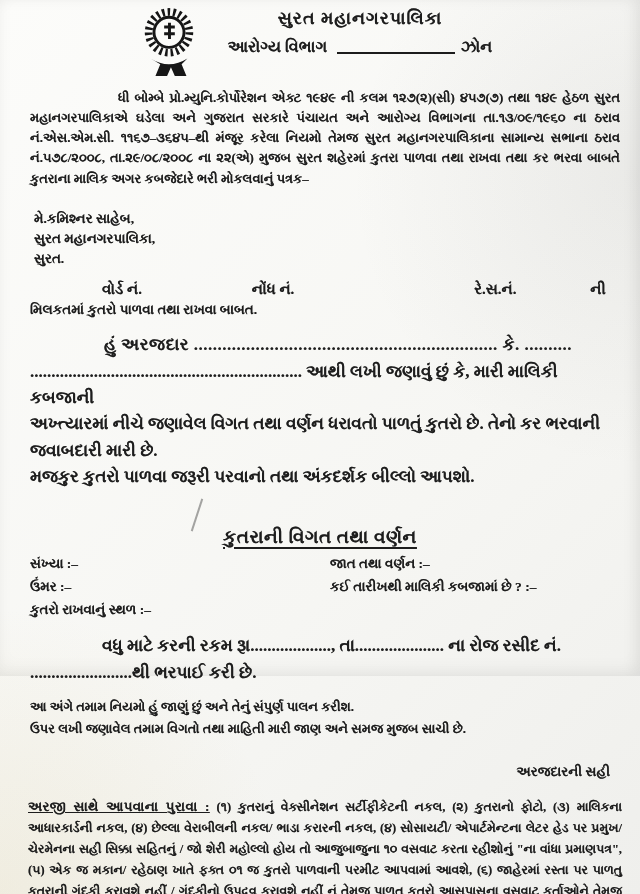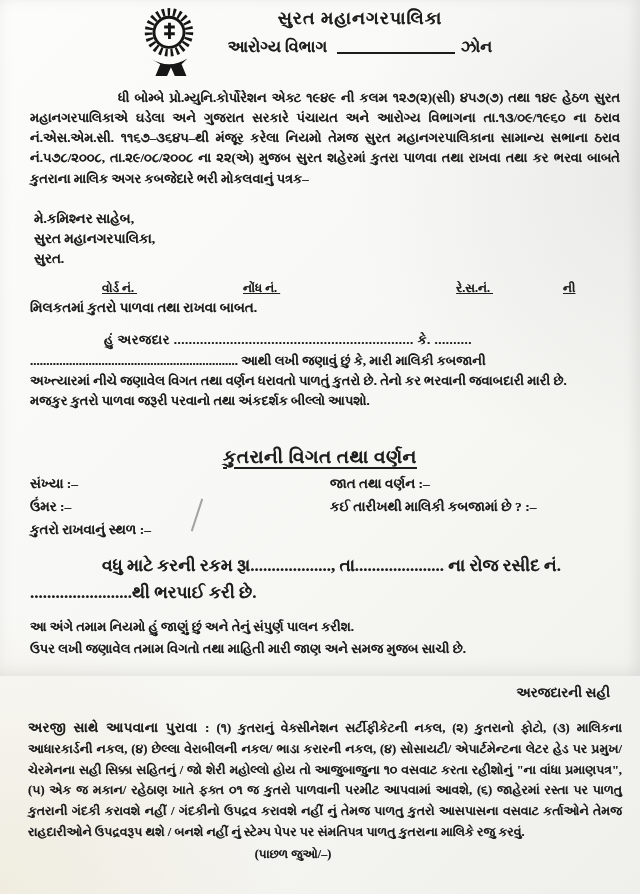--- a/index.html
+++ b/index.html
@@ -19,46 +19,46 @@
   .logo{position:absolute;left:138px;top:5px;width:62px;height:74px;}
   .titles{position:absolute;left:200px;top:8px;width:320px;text-align:center;}
   .main-title{font-size:17.5px;font-weight:bold;letter-spacing:1px;}
   .dept-line{margin-top:9px;font-size:16px;font-weight:bold;}
   .blank-rule{display:inline-block;width:118px;border-bottom:2.5px solid #1c1c1c;margin:0 6px -2px 10px;height:12px;}
 
   .intro{margin:2px 20px 0 30px;text-align:justify;text-indent:88px;font-size:13px;line-height:1.55;font-weight:bold;}
 
   .address{margin:20px 0 0 34px;font-size:13.5px;font-weight:bold;line-height:1.5;}
 
-  .ward-line{margin:12px 20px 0 30px;font-size:12px;font-weight:bold;white-space:nowrap;text-decoration:underline;}
+  .ward-line{margin:12px 20px 0 30px;font-size:15px;font-weight:bold;white-space:nowrap;}
   .ward-line .w1{margin-left:72px;}
   .ward-line .w2{margin-left:106px;}
   .ward-line .w3{margin-left:176px;}
   .ward-line .w4{margin-left:70px;}
   .subject-line{margin:4px 20px 0 30px;font-size:13.5px;font-weight:bold;}
 
-  .applicant{margin:14px 20px 0 30px;font-size:13px;font-weight:bold;line-height:1.55;}
+  .applicant{margin:14px 20px 0 30px;font-size:17px;font-weight:bold;line-height:1.55;}
   .applicant .l1{padding-left:74px;letter-spacing:.5px;}
 
   .section-heading{margin:36px 0 0 0;text-align:center;font-size:18.5px;font-weight:bold;text-decoration:underline;text-underline-offset:4px;text-decoration-thickness:2px;letter-spacing:.5px;}
 
   .fields{margin:8px 20px 0 30px;font-size:13.5px;font-weight:bold;}
   .frow{display:flex;margin-top:7px;}
   .fleft{width:300px;}
   .scan-slash{position:absolute;left:196px;top:498px;width:2px;height:34px;background:rgba(60,60,60,.45);transform:rotate(18deg);}
 
   .fee{margin:14px 20px 0 30px;font-size:17px;font-weight:bold;line-height:1.6;}
   .fee .f1{padding-left:72px;}
 
   .decl{margin:10px 20px 0 30px;font-size:13px;font-weight:bold;line-height:1.7;}
 
   .signature{margin:24px 30px 0 0;text-align:right;font-size:13.5px;font-weight:bold;}
 
   .evidence{margin:16px 18px 0 28px;text-align:justify;font-size:12.5px;font-weight:bold;line-height:1.66;}
-  .evidence .lead{font-size:13.5px;letter-spacing:.3px;}
+  .evidence .lead{font-size:13.5px;letter-spacing:.3px;text-decoration:underline;}
 
   .footer-note{margin:4px 54px 0 0;text-align:center;font-size:12px;font-weight:bold;}
 </style>
 </head>
 <body>
 
 <div class="page">
 
   <div class="header">
     <svg class="logo" viewBox="0 0 64 76" xmlns="http://www.w3.org/2000/svg">

